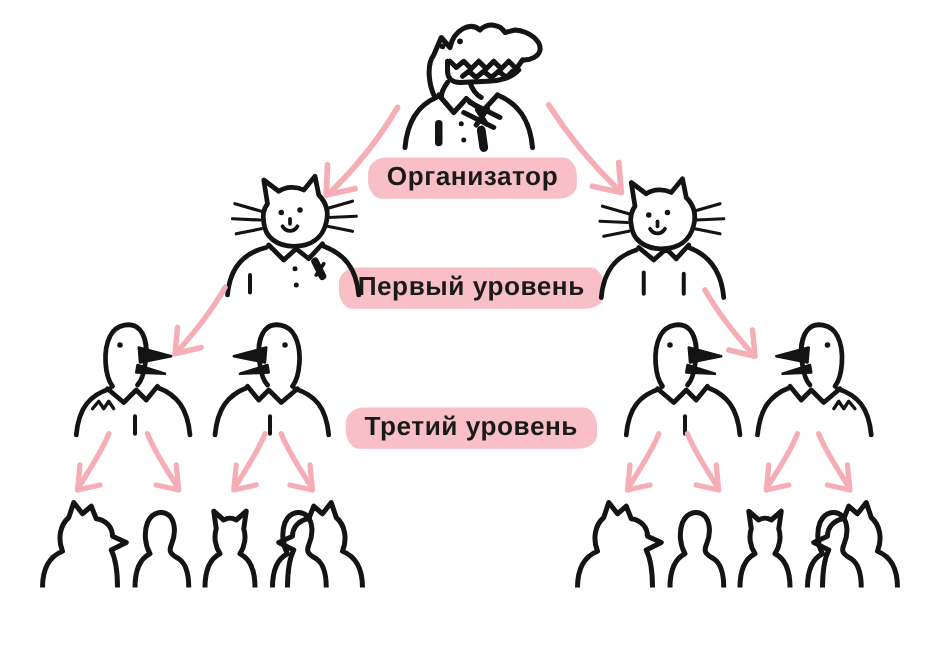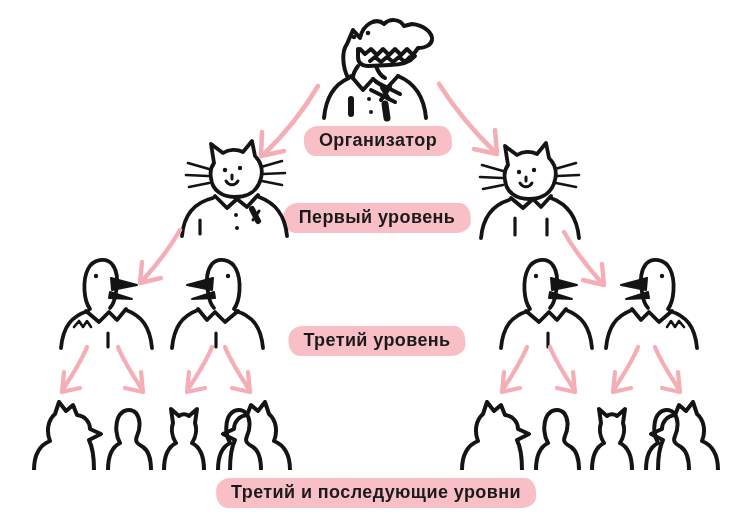--- a/index.html
+++ b/index.html
@@ -19,21 +19,21 @@
     width:750px;height:529px;
     background:var(--bg);
     overflow:hidden;
   }
   .pill{
     position:absolute;
     transform:translateX(-50%);
     background:var(--label-bg);
     color:var(--text);
     font-weight:700;
-    font-size:18px;
+    font-size:21px;
     letter-spacing:.4px;
     padding:4px 15px 5px 15px;
     border-radius:14px 11px 15px 11px / 13px 15px 11px 15px;
     white-space:nowrap;
   }
   .art{position:absolute;}
   .ink{color:var(--ink);}
   .arrowc{color:var(--arrow);}
   .ink path, .arrowc path{vector-effect:non-scaling-stroke;}
 </style>
@@ -72,23 +72,22 @@
     </g>
   </svg>
   <svg class="art" style="left:428px;top:80px" width="80" height="80" viewBox="0 0 80 80">
     <g class="arrowc" fill="none" stroke="currentColor" stroke-width="4.6" stroke-linecap="round" stroke-linejoin="round">
       <path d="M11,4 C25,26 42,48 67,72"></path>
       <path d="M67,50 L69,74 M69,74 L46,69"></path>
     </g>
   </svg>
 
   <div class="pill" style="left:378px;top:126px">Организатор</div>
-  <div class="pill" style="left:377px;top:203px">Первый уровень</div>
+  <div class="pill" style="left:377px;top:214px">Первый уровень</div>
   <div class="pill" style="left:377px;top:326px">Третий уровень</div>
-  <div class="pill" style="left:376px;top:478px">Третий и последующие уровни</div>
 
   <svg class="art" style="left:163px;top:136px" width="148" height="102" viewBox="0 0 148 102">
     <g class="ink" fill="none" stroke="currentColor" stroke-width="3.8" stroke-linecap="round" stroke-linejoin="round">
       <path d="M51,27 L48,8 L60,17 C66,13 74,13 80,16 L89,5 L92,20 C98,26 100,34 98,42 C95,55 85,61 72,61 C59,61 49,54 48,42 C47,37 48,31 51,27"></path>
       <circle cx="62" cy="34" r="2.2" fill="currentColor" stroke="none"></circle>
       <circle cx="77" cy="32" r="2.2" fill="currentColor" stroke="none"></circle>
       <path d="M69,39 L69,43" stroke-width="3"></path>
       <path d="M63,45 C66,50 72,50 75,45" stroke-width="3"></path>
       <path d="M46,33 L25,27 M45,40 L23,39 M46,47 L26,51" stroke-width="2.6"></path>
       <path d="M98,31 L119,25 M100,38 L122,37 M99,45 L119,49" stroke-width="2.6"></path>

